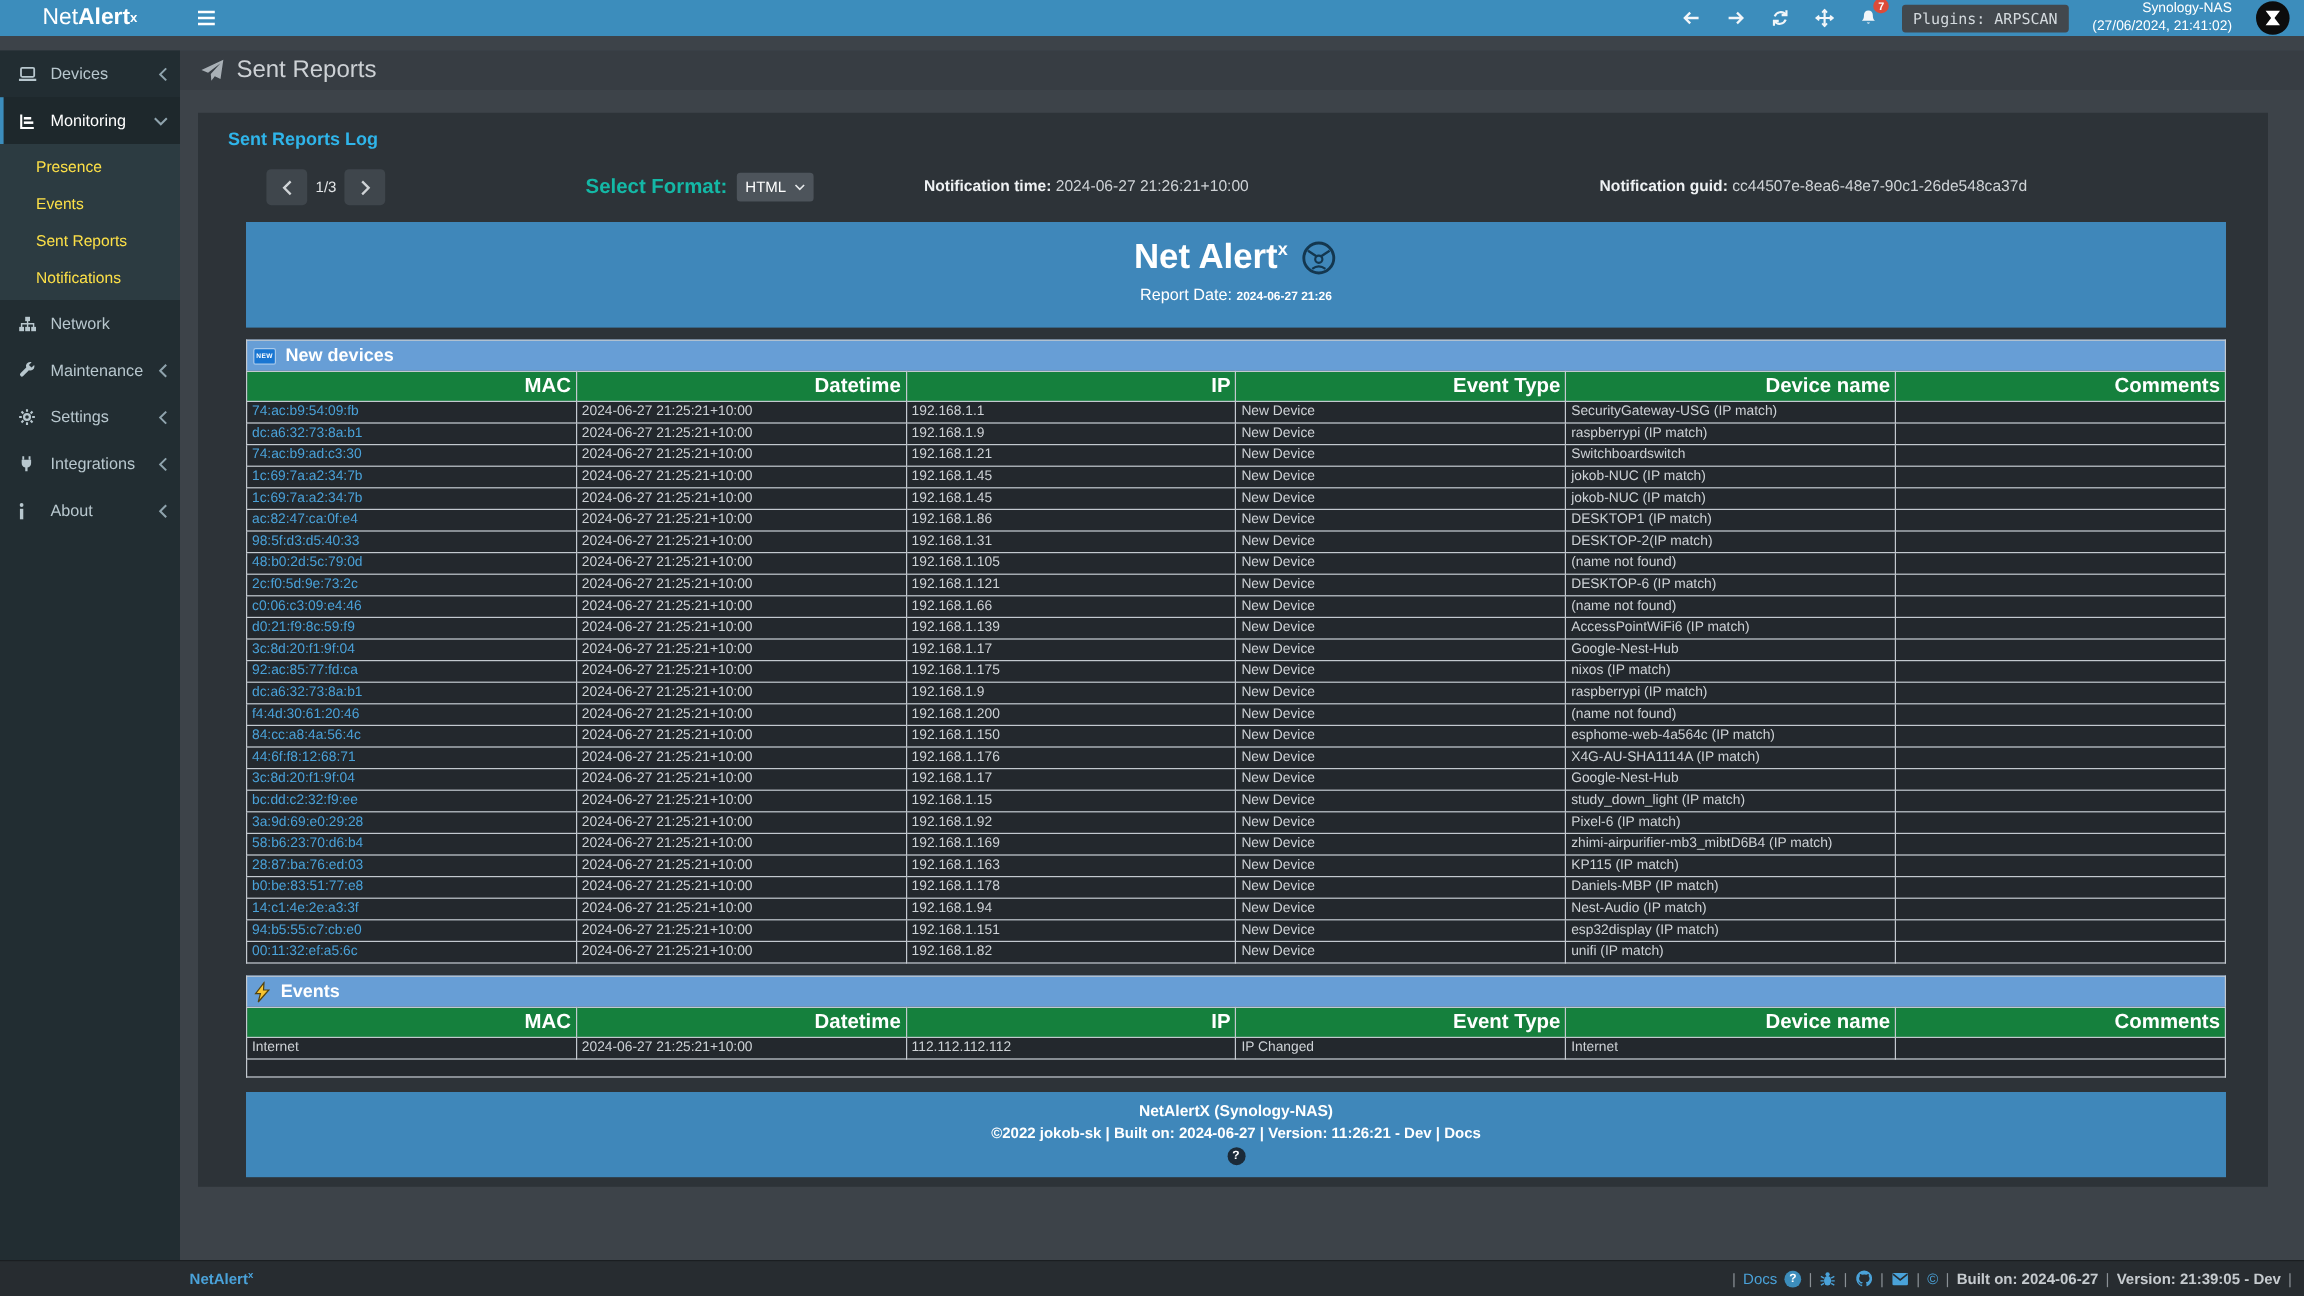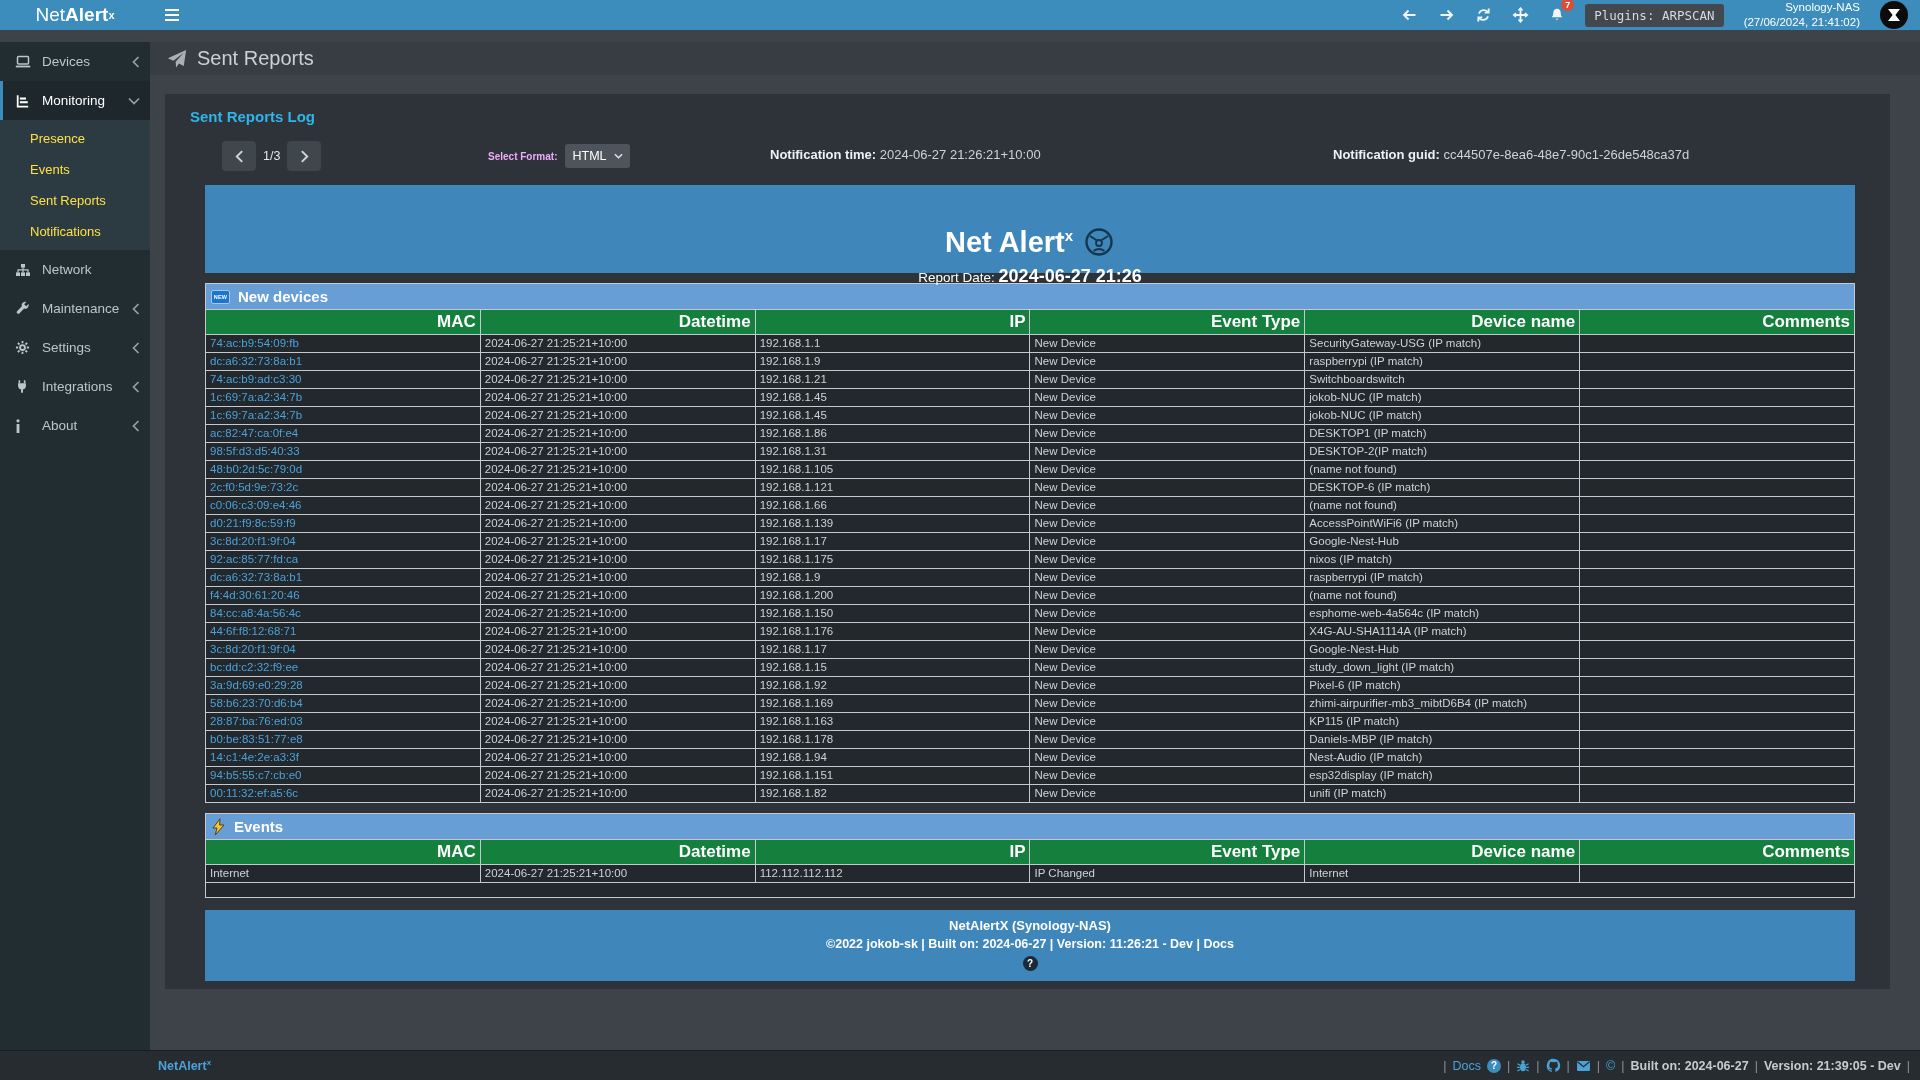--- a/index.html
+++ b/index.html
@@ -46,36 +46,36 @@
   .content-body { padding:19px 30px 0 15px; }
   .box { background:#2d3338; height:895px; overflow:hidden; position:relative; }
   .box-title { color:#2fb5ea; font-size:15px; font-weight:bold; padding:14px 0 0 25px; }
 
   .controls { position:relative; height:42px; margin-top:16px;padding-left:12px; }
   .pager { position:absolute; left:57px; top:0; display:flex; align-items:center; gap:7px; }
   .pg-btn { width:34px; height:30px; background:#3f464c; border-radius:4px; display:flex;
     align-items:center; justify-content:center; color:#cfd3d6; cursor:pointer; }
   .pg-count { color:#e3e6e8; font-size:12.5px; }
   .fmt { position:absolute; left:323px; top:3px; display:flex; align-items:center; gap:8px; }
-  .fmt-label { color:#f0abfc; font-size:10px; font-weight:bold; }
+  .fmt-label { color:#14b8a6; font-size:17px; font-weight:bold; }
   .fmt-select { background:#4d545b; color:#fff; font-size:12.5px; height:24px; padding:0 7px;
     border-radius:3px; display:flex; align-items:center; gap:7px; cursor:pointer; }
   .ninfo { position:absolute; top:6px; font-size:13px; color:#cfd3d6; white-space:nowrap; }
   .ninfo b { color:#eef1f3; }
   .ninfo.time { left:605px; }
   .ninfo.guid { left:1168px; }
 
   
   .report { margin:2px 0 0 40px; width:1650px; }
   .report-banner { background:#3f87ba; height:88px; text-align:center; color:#fff; padding-top:13px; }
-  .rb-title { font-size:29px; font-weight:bold; display:flex; align-items:flex-start; justify-content:center; gap:10px;margin-top:28px; }
+  .rb-title { font-size:29px; font-weight:bold; display:flex; align-items:flex-end; justify-content:center; gap:10px; }
   .rb-title sup { font-size:15px; }
   .rb-logo { color:#14374f; display:flex; }
   .rb-date { font-size:13.5px; margin-top:7px; }
-  .rb-date b { font-size:18px; }
+  .rb-date b { font-size:10px; }
 
   .tbl-wrap { margin-top:10px; }
   .tbl-caption { background:#679ed6; border:1px solid #c3c9cf; border-bottom:none; height:26px;
     display:flex; align-items:center; gap:8px; padding-left:5px; color:#fff; font-weight:bold; font-size:15px; }
   .new-badge { width:19px; height:14px; background:#1976d2; border:1px solid #a8c9ea; border-radius:2px;
     color:#fff; font-size:5.5px; font-weight:bold; display:flex; align-items:center; justify-content:center;
     letter-spacing:.3px; }
   table.rep { width:100%; border-collapse:collapse; table-layout:fixed; }
   table.rep th { background:#15803d; color:#fff; text-align:right; font-size:17px; font-weight:bold;
     padding:2px 4px; border:1px solid #c3c9cf; height:18px; white-space:nowrap; overflow:hidden; }

